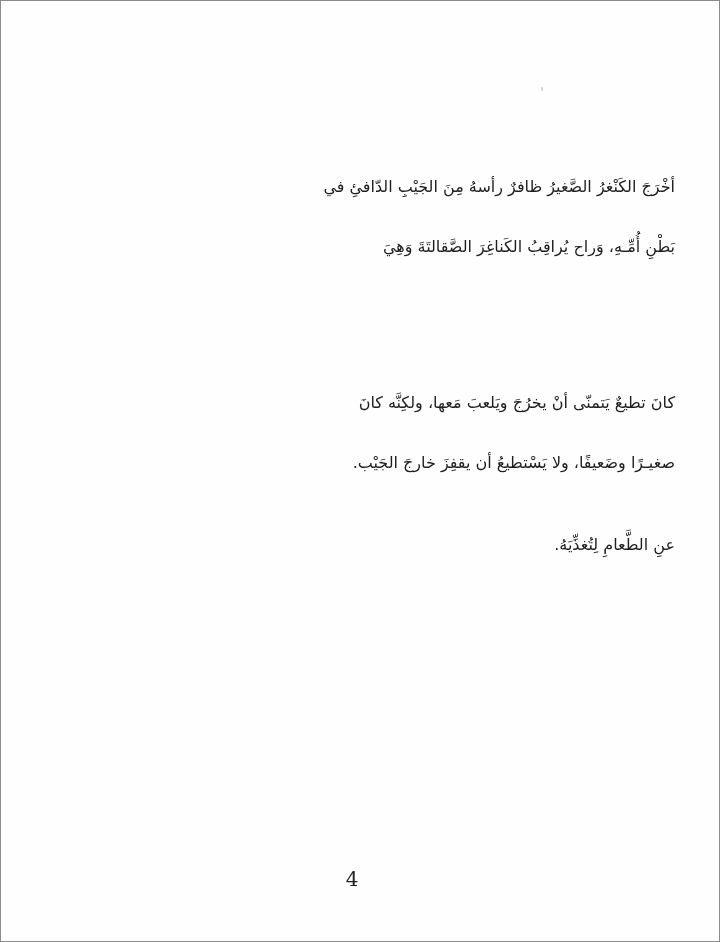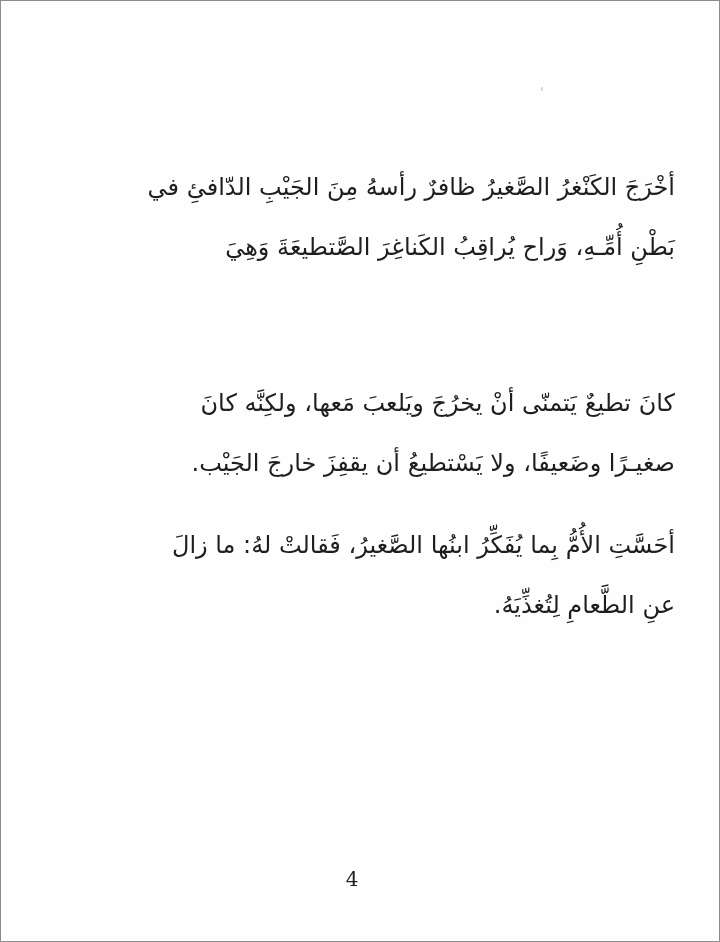--- a/index.html
+++ b/index.html
@@ -29,21 +29,21 @@
       background: #d9d4c4;
       border-radius: 1px;
     }
     .text-block {
       position: absolute;
       right: 44px;
       width: 540px;
       direction: rtl;
       text-align: right;
       font-family: "DejaVu Sans", sans-serif;
-      font-size: 24px;
+      font-size: 16px;
       color: #1e1e1e;
       line-height: 60px;
       margin: 0;
     }
     .text-block .line {
       display: block;
       white-space: nowrap;
       height: 60px;
     }
     #para-1 { top: 156px; }
@@ -62,27 +62,26 @@
     }
   </style>
 </head>
 <body>
 
 <div class="page">
   <span class="speck"></span>
 
   <p class="text-block" id="para-1">
     <span class="line">أخْرَجَ الكَنْغرُ الصَّغيرُ ظافرٌ رأسهُ مِنَ الجَيْبِ الدّافئِ في</span>
-    <span class="line">بَطْنِ أُمِّـهِ، وَراح يُراقِبُ الكَناغِرَ الصَّتطيعَةَ وَهِيَ</span>
+    <span class="line">بَطْنِ أُمِّـهِ، وَراح يُراقِبُ الكَناغِرَ الصَّقالتَةَ وَهِيَ</span>
   </p>
 
   <p class="text-block" id="para-2">
     <span class="line">كانَ تطيعٌ يَتمنّى أنْ يخرُجَ ويَلعبَ مَعها، ولكِنَّه كانَ</span>
     <span class="line">صغيـرًا وضَعيفًا، ولا يَسْتطيعُ أن يقفِزَ خارجَ الجَيْب.</span>
   </p>
 
   <p class="text-block" id="para-3">
-    <span class="line">أحَسَّتِ الأُمُّ بِما يُفَكِّرُ ابنُها الصَّغيرُ، فَقالتْ لهُ: ما زالَ</span>
     <span class="line">عنِ الطَّعامِ لِتُغذِّيَهُ.</span>
   </p>
 
   <div class="page-number">4</div>
 </div>
 
 </body></html>

